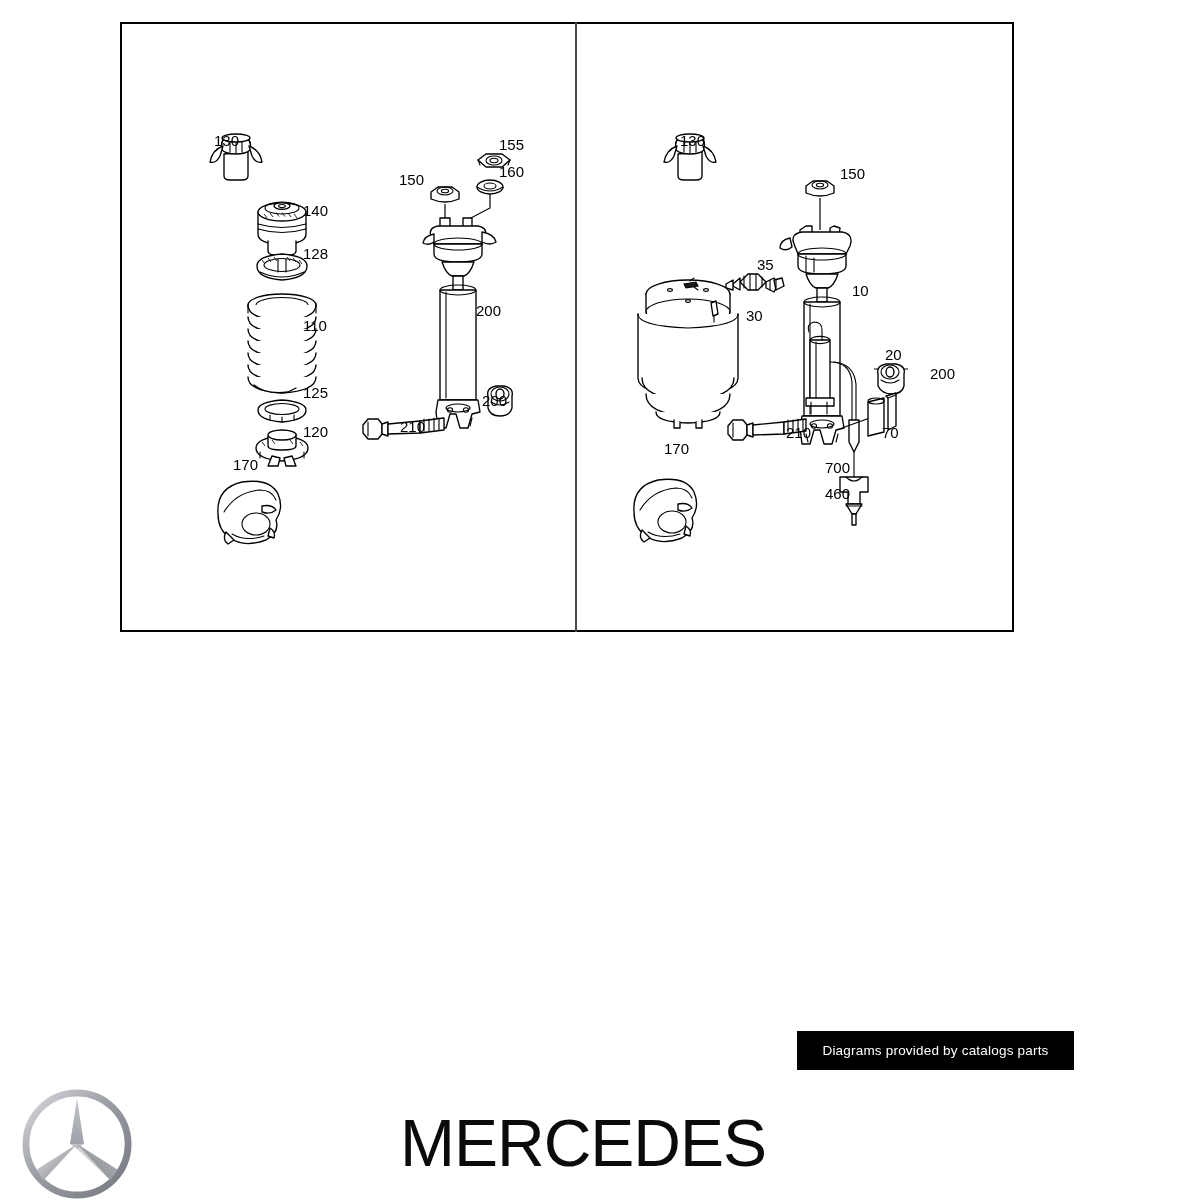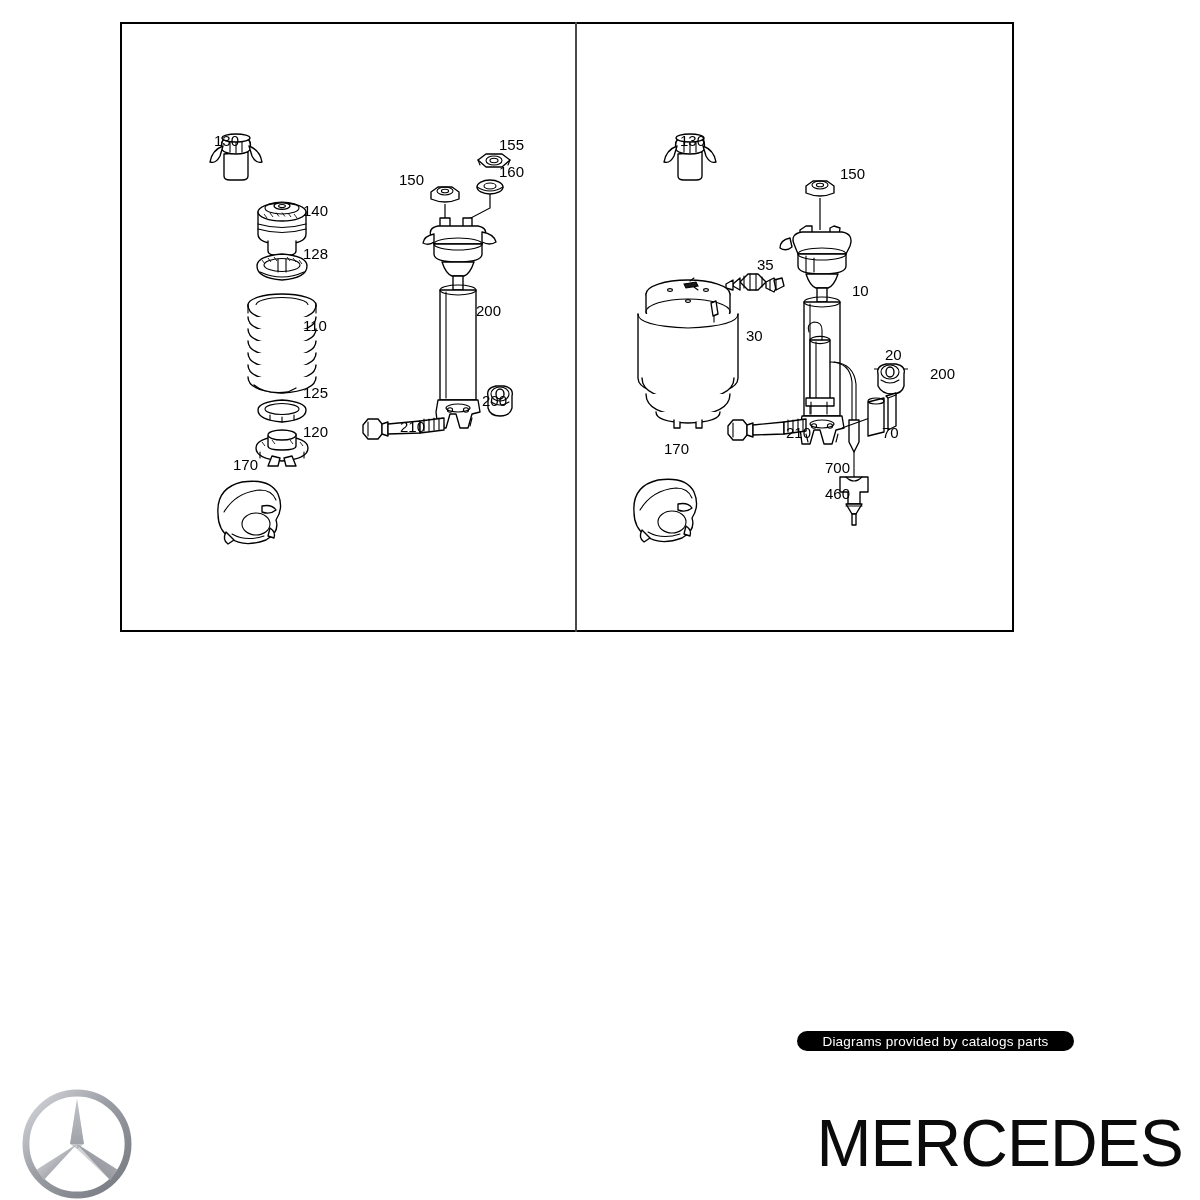--- a/index.html
+++ b/index.html
@@ -22,37 +22,36 @@
 
   
   .lbl{
     position:absolute;font-family:"Liberation Sans", sans-serif;
     font-weight:normal;font-size:15px;color:#000;
     letter-spacing:0px;line-height:1;white-space:nowrap;
   }
 
   
   .watermark{
-    position:absolute;left:797px;top:1031px;width:277px;height:20px;
+    position:absolute;left:797px;top:1031px;width:277px;height:39px;
     background:#000;color:#fff;
     display:flex;align-items:center;justify-content:center;
     font-size:13.5px;font-family:"Liberation Sans", sans-serif;
     letter-spacing:.2px;
-    border-radius:11px;
   }
 
   
   .brandbar{
     position:absolute;left:0;top:1085px;width:1200px;height:115px;
     background:#fff;
   }
   .brand-logo{position:absolute;left:18px;top:1090px;width:118px;height:108px;}
   .brand-text{
     position:absolute;left:400px;top:1098px;width:800px;height:90px;
-    display:flex;align-items:center;justify-content:flex-end;
+    display:flex;align-items:center;
     font-family:"Liberation Sans", sans-serif;
     font-size:66px;font-weight:400;color:#0b0b0b;
     letter-spacing:-1px;white-space:nowrap;
   }
   svg{display:block;overflow:visible;}
   .pt{fill:#ffffff;stroke:#000000;stroke-width:1.35;
       stroke-linejoin:round;stroke-linecap:round;}
   .pt-thin{fill:none;stroke:#000000;stroke-width:1.1;
       stroke-linejoin:round;stroke-linecap:round;}
   .pt-dark{fill:#1a1a1a;stroke:#000000;stroke-width:1.1;}
@@ -359,21 +358,21 @@
   <div class="lbl" style="left:499px;top:137px;">155</div>
   <div class="lbl" style="left:499px;top:164px;">160</div>
   <div class="lbl" style="left:399px;top:172px;">150</div>
   <div class="lbl" style="left:476px;top:303px;">200</div>
   <div class="lbl" style="left:482px;top:393px;">200</div>
   <div class="lbl" style="left:400px;top:419px;">210</div>
 
   <div class="lbl" style="left:680px;top:133px;">130</div>
   <div class="lbl" style="left:840px;top:166px;">150</div>
   <div class="lbl" style="left:757px;top:257px;">35</div>
-  <div class="lbl" style="left:746px;top:328px;">30</div>
+  <div class="lbl" style="left:746px;top:308px;">30</div>
   <div class="lbl" style="left:852px;top:283px;">10</div>
   <div class="lbl" style="left:885px;top:347px;">20</div>
   <div class="lbl" style="left:930px;top:366px;">200</div>
   <div class="lbl" style="left:882px;top:425px;">70</div>
   <div class="lbl" style="left:786px;top:425px;">210</div>
   <div class="lbl" style="left:825px;top:460px;">700</div>
   <div class="lbl" style="left:825px;top:486px;">460</div>
   <div class="lbl" style="left:664px;top:441px;">170</div>
 
   <div class="watermark">

